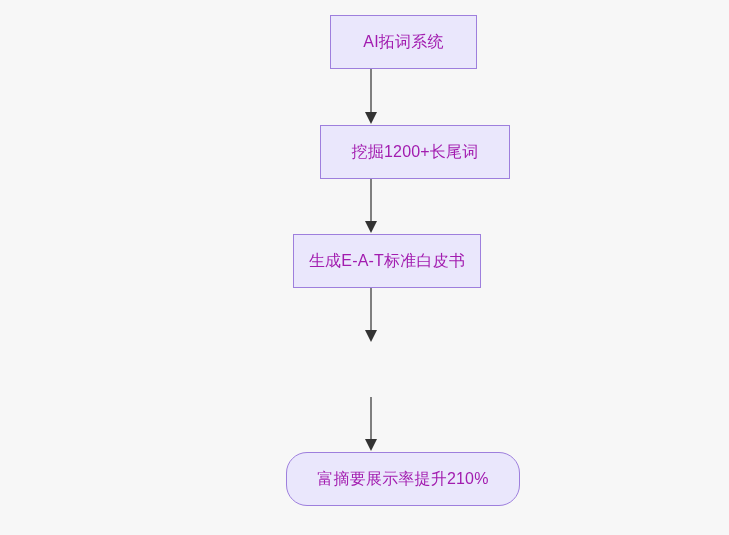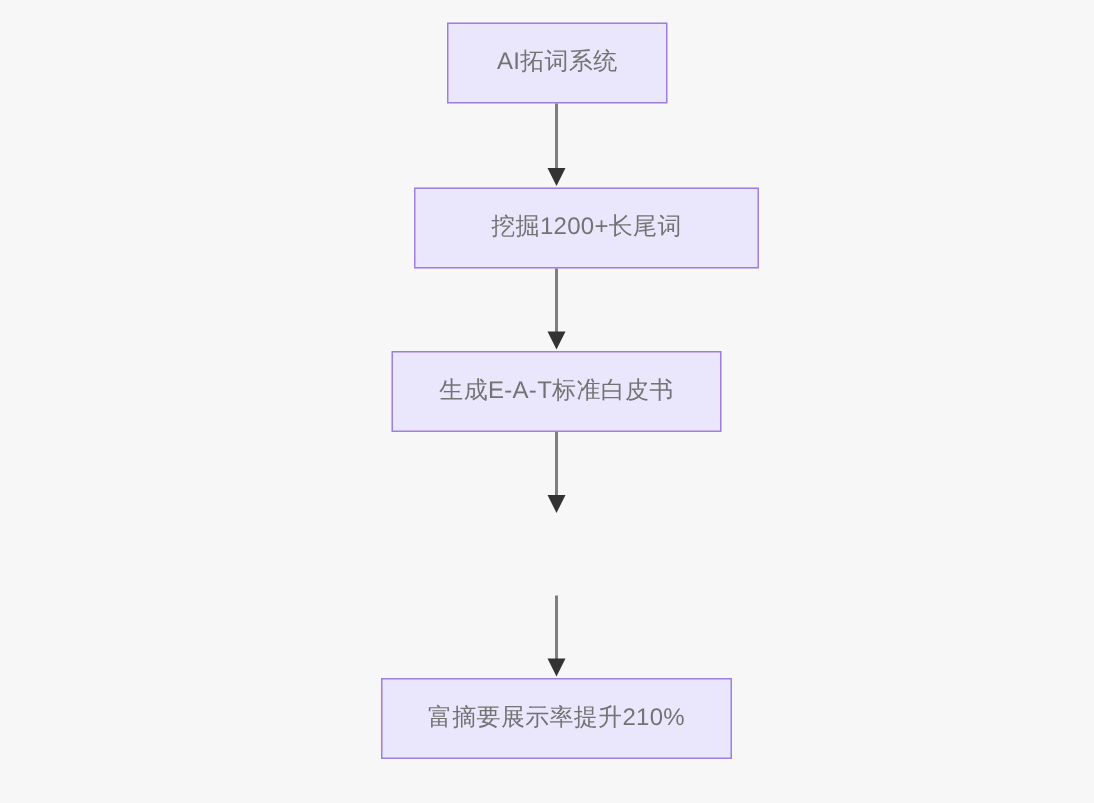--- a/index.html
+++ b/index.html
@@ -19,25 +19,26 @@
     height: 535px;
   }
   .node {
     position: absolute;
     box-sizing: border-box;
     background: #eae7fc;
     border: 1px solid #9e7fdd;
     display: flex;
     align-items: center;
     justify-content: center;
-    color: #737373;
+    color: #a21caf;
     font-size: 16px;
     line-height: 1.2;
     letter-spacing: 0.2px;
     white-space: nowrap;
+    margin-left: 32px;
   }
   .node-label {
     display: block;
   }
   .connector {
     position: absolute;
     width: 24px;
   }
   .connector svg {
     display: block;
@@ -60,47 +61,47 @@
     <span class="node-label">AI拓词系统</span>
   </div>
 
   <div class="connector" style="left:359px; top:69px; height:56px;">
     <svg width="24" height="56" viewBox="0 0 24 56">
       <line class="conn-line" x1="12" y1="0" x2="12" y2="46"></line>
       <polygon class="conn-head" points="12,55 6,43 18,43"></polygon>
     </svg>
   </div>
 
-  <div class="node" style="left:276px; top:125px; width:230px; height:54px;">
+  <div class="node" style="left:288px; top:125px; width:190px; height:54px;">
     <span class="node-label">挖掘1200+长尾词</span>
   </div>
 
   <div class="connector" style="left:359px; top:179px; height:55px;">
     <svg width="24" height="55" viewBox="0 0 24 55">
       <line class="conn-line" x1="12" y1="0" x2="12" y2="45"></line>
       <polygon class="conn-head" points="12,54 6,42 18,42"></polygon>
     </svg>
   </div>
 
-  <div class="node" style="left:261px; top:234px; width:220px; height:54px;">
+  <div class="node" style="left:261px; top:234px; width:188px; height:54px;">
     <span class="node-label">生成E-A-T标准白皮书</span>
   </div>
 
   <div class="connector" style="left:359px; top:288px; height:55px;">
     <svg width="24" height="55" viewBox="0 0 24 55">
       <line class="conn-line" x1="12" y1="0" x2="12" y2="45"></line>
       <polygon class="conn-head" points="12,54 6,42 18,42"></polygon>
     </svg>
   </div>
 
 
   <div class="connector" style="left:359px; top:397px; height:55px;">
     <svg width="24" height="55" viewBox="0 0 24 55">
       <line class="conn-line" x1="12" y1="0" x2="12" y2="45"></line>
       <polygon class="conn-head" points="12,54 6,42 18,42"></polygon>
     </svg>
   </div>
 
-  <div class="node" style="left:254px; top:452px; width:234px; height:54px;">
+  <div class="node" style="left:254px; top:452px; width:234px; height:54px;border-radius:21px;">
     <span class="node-label">富摘要展示率提升210%</span>
   </div>
 
 </div>
 
 </body></html>

